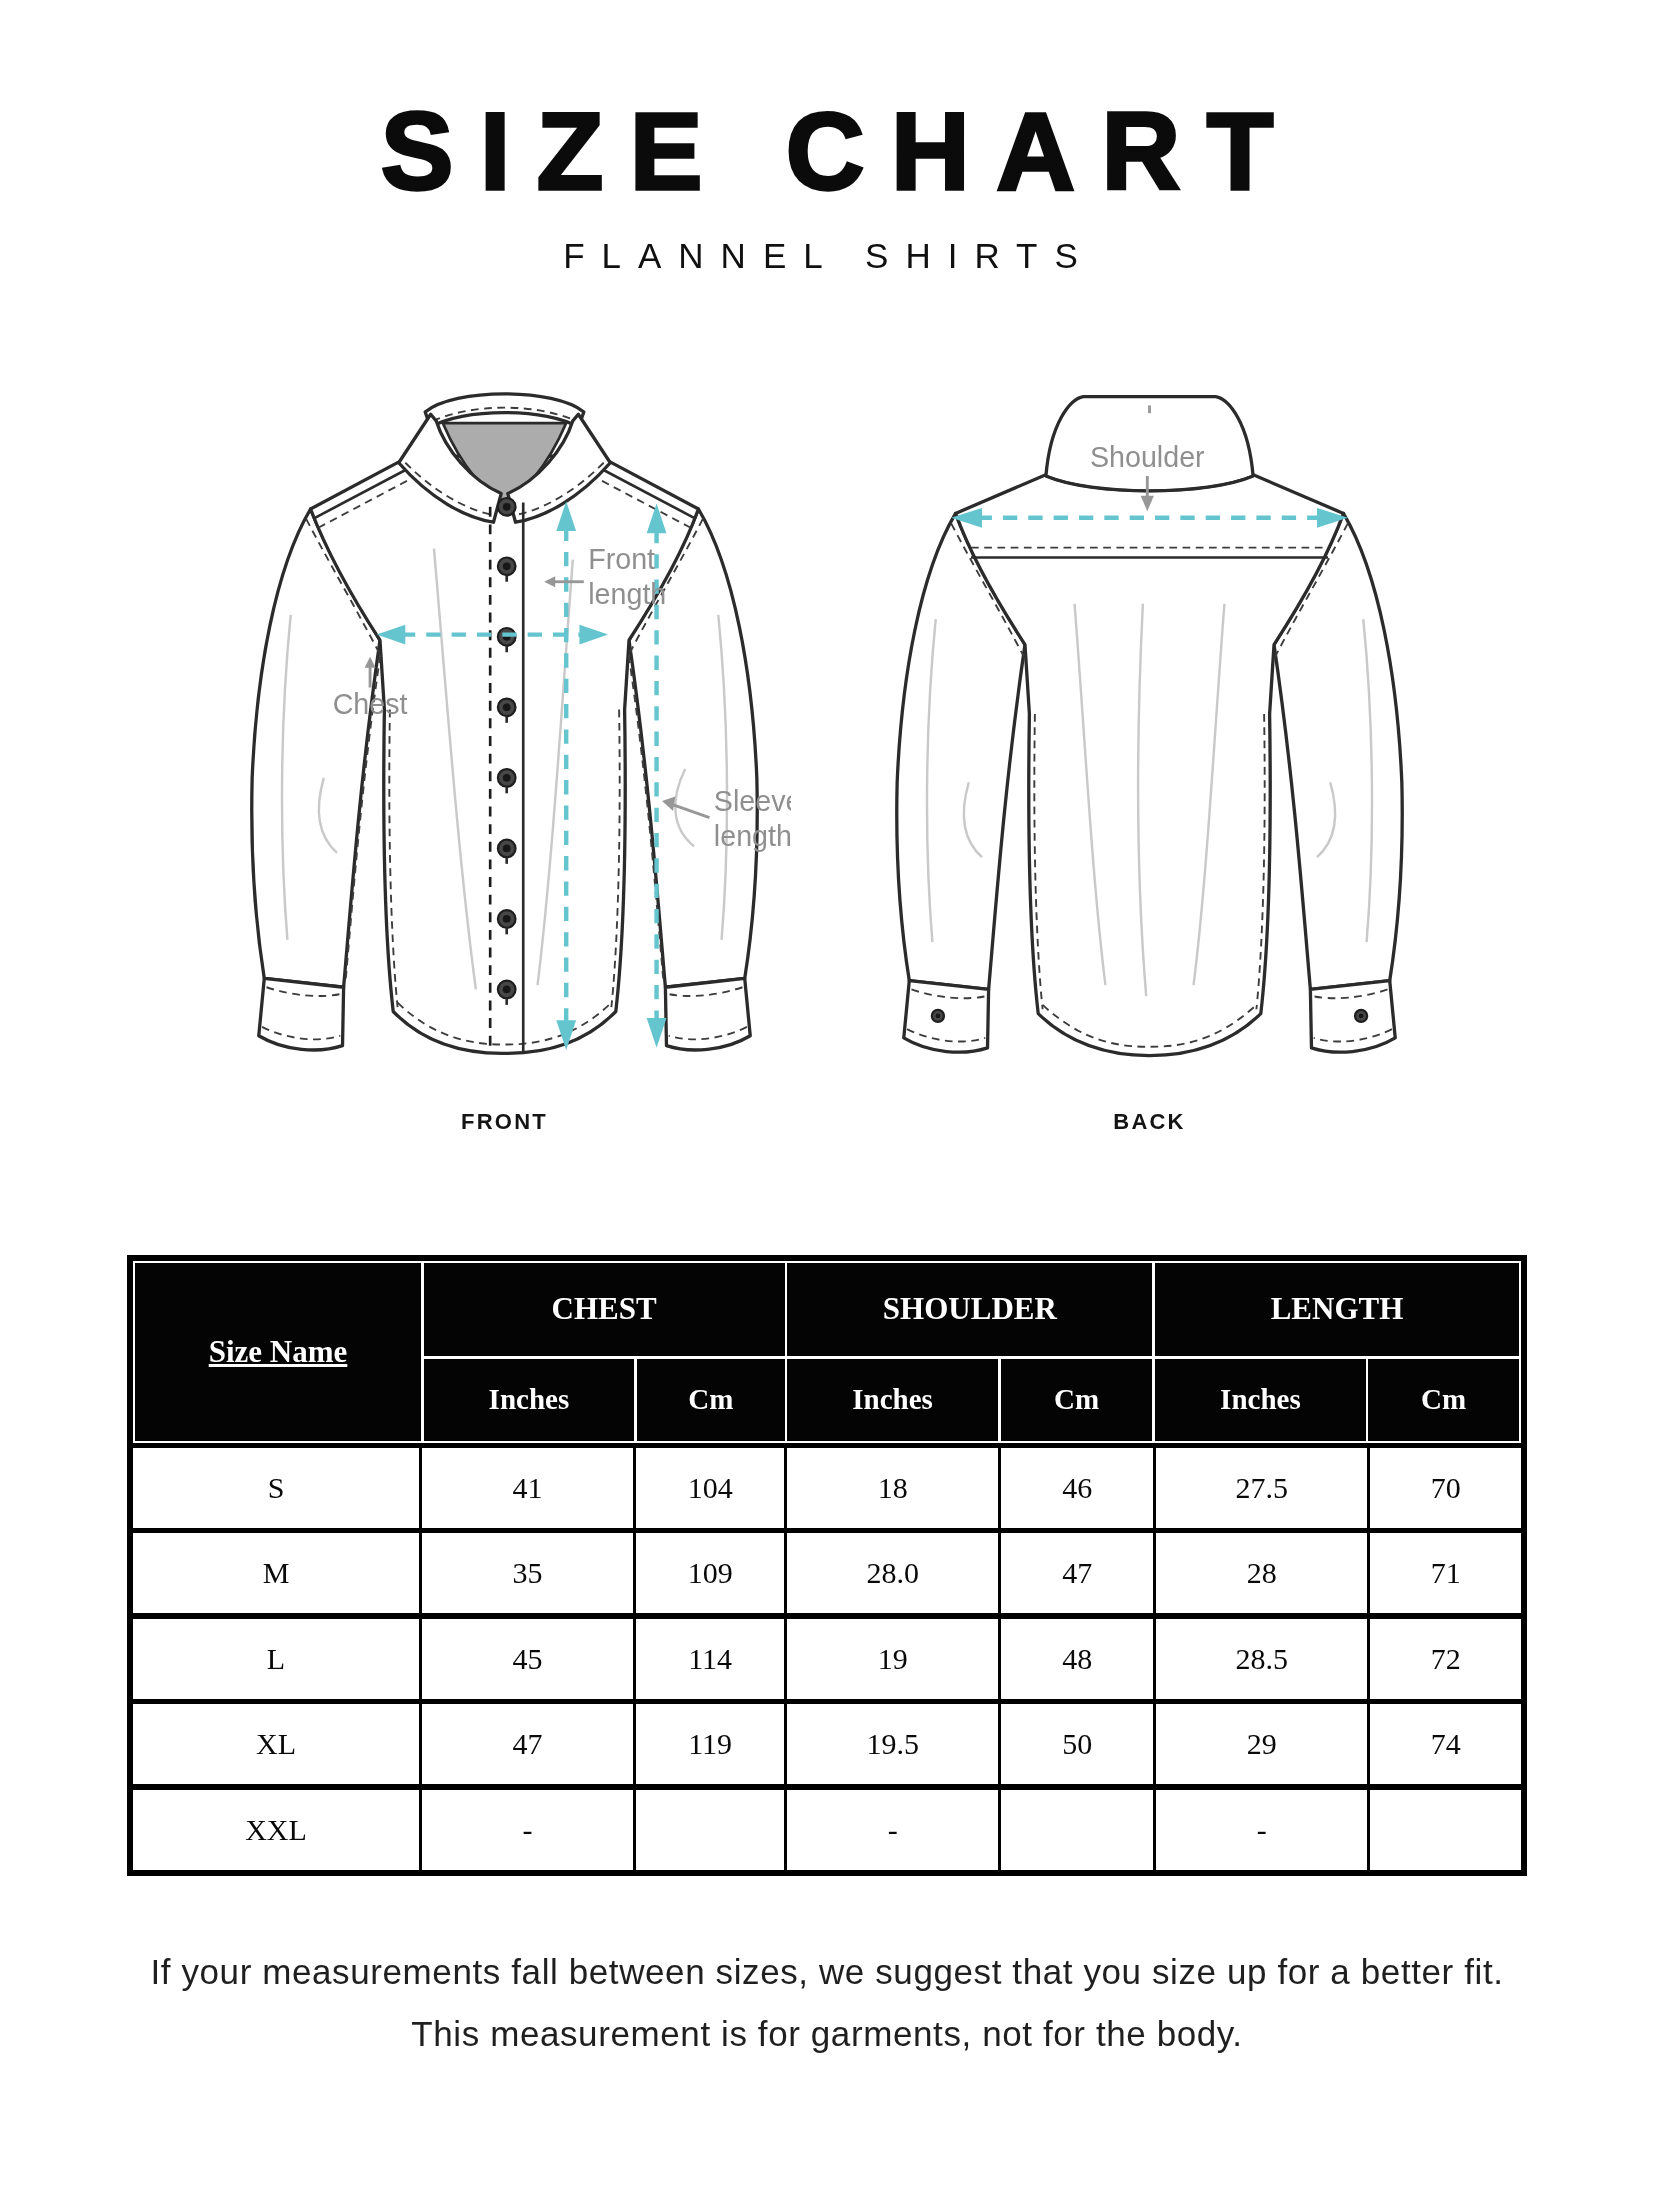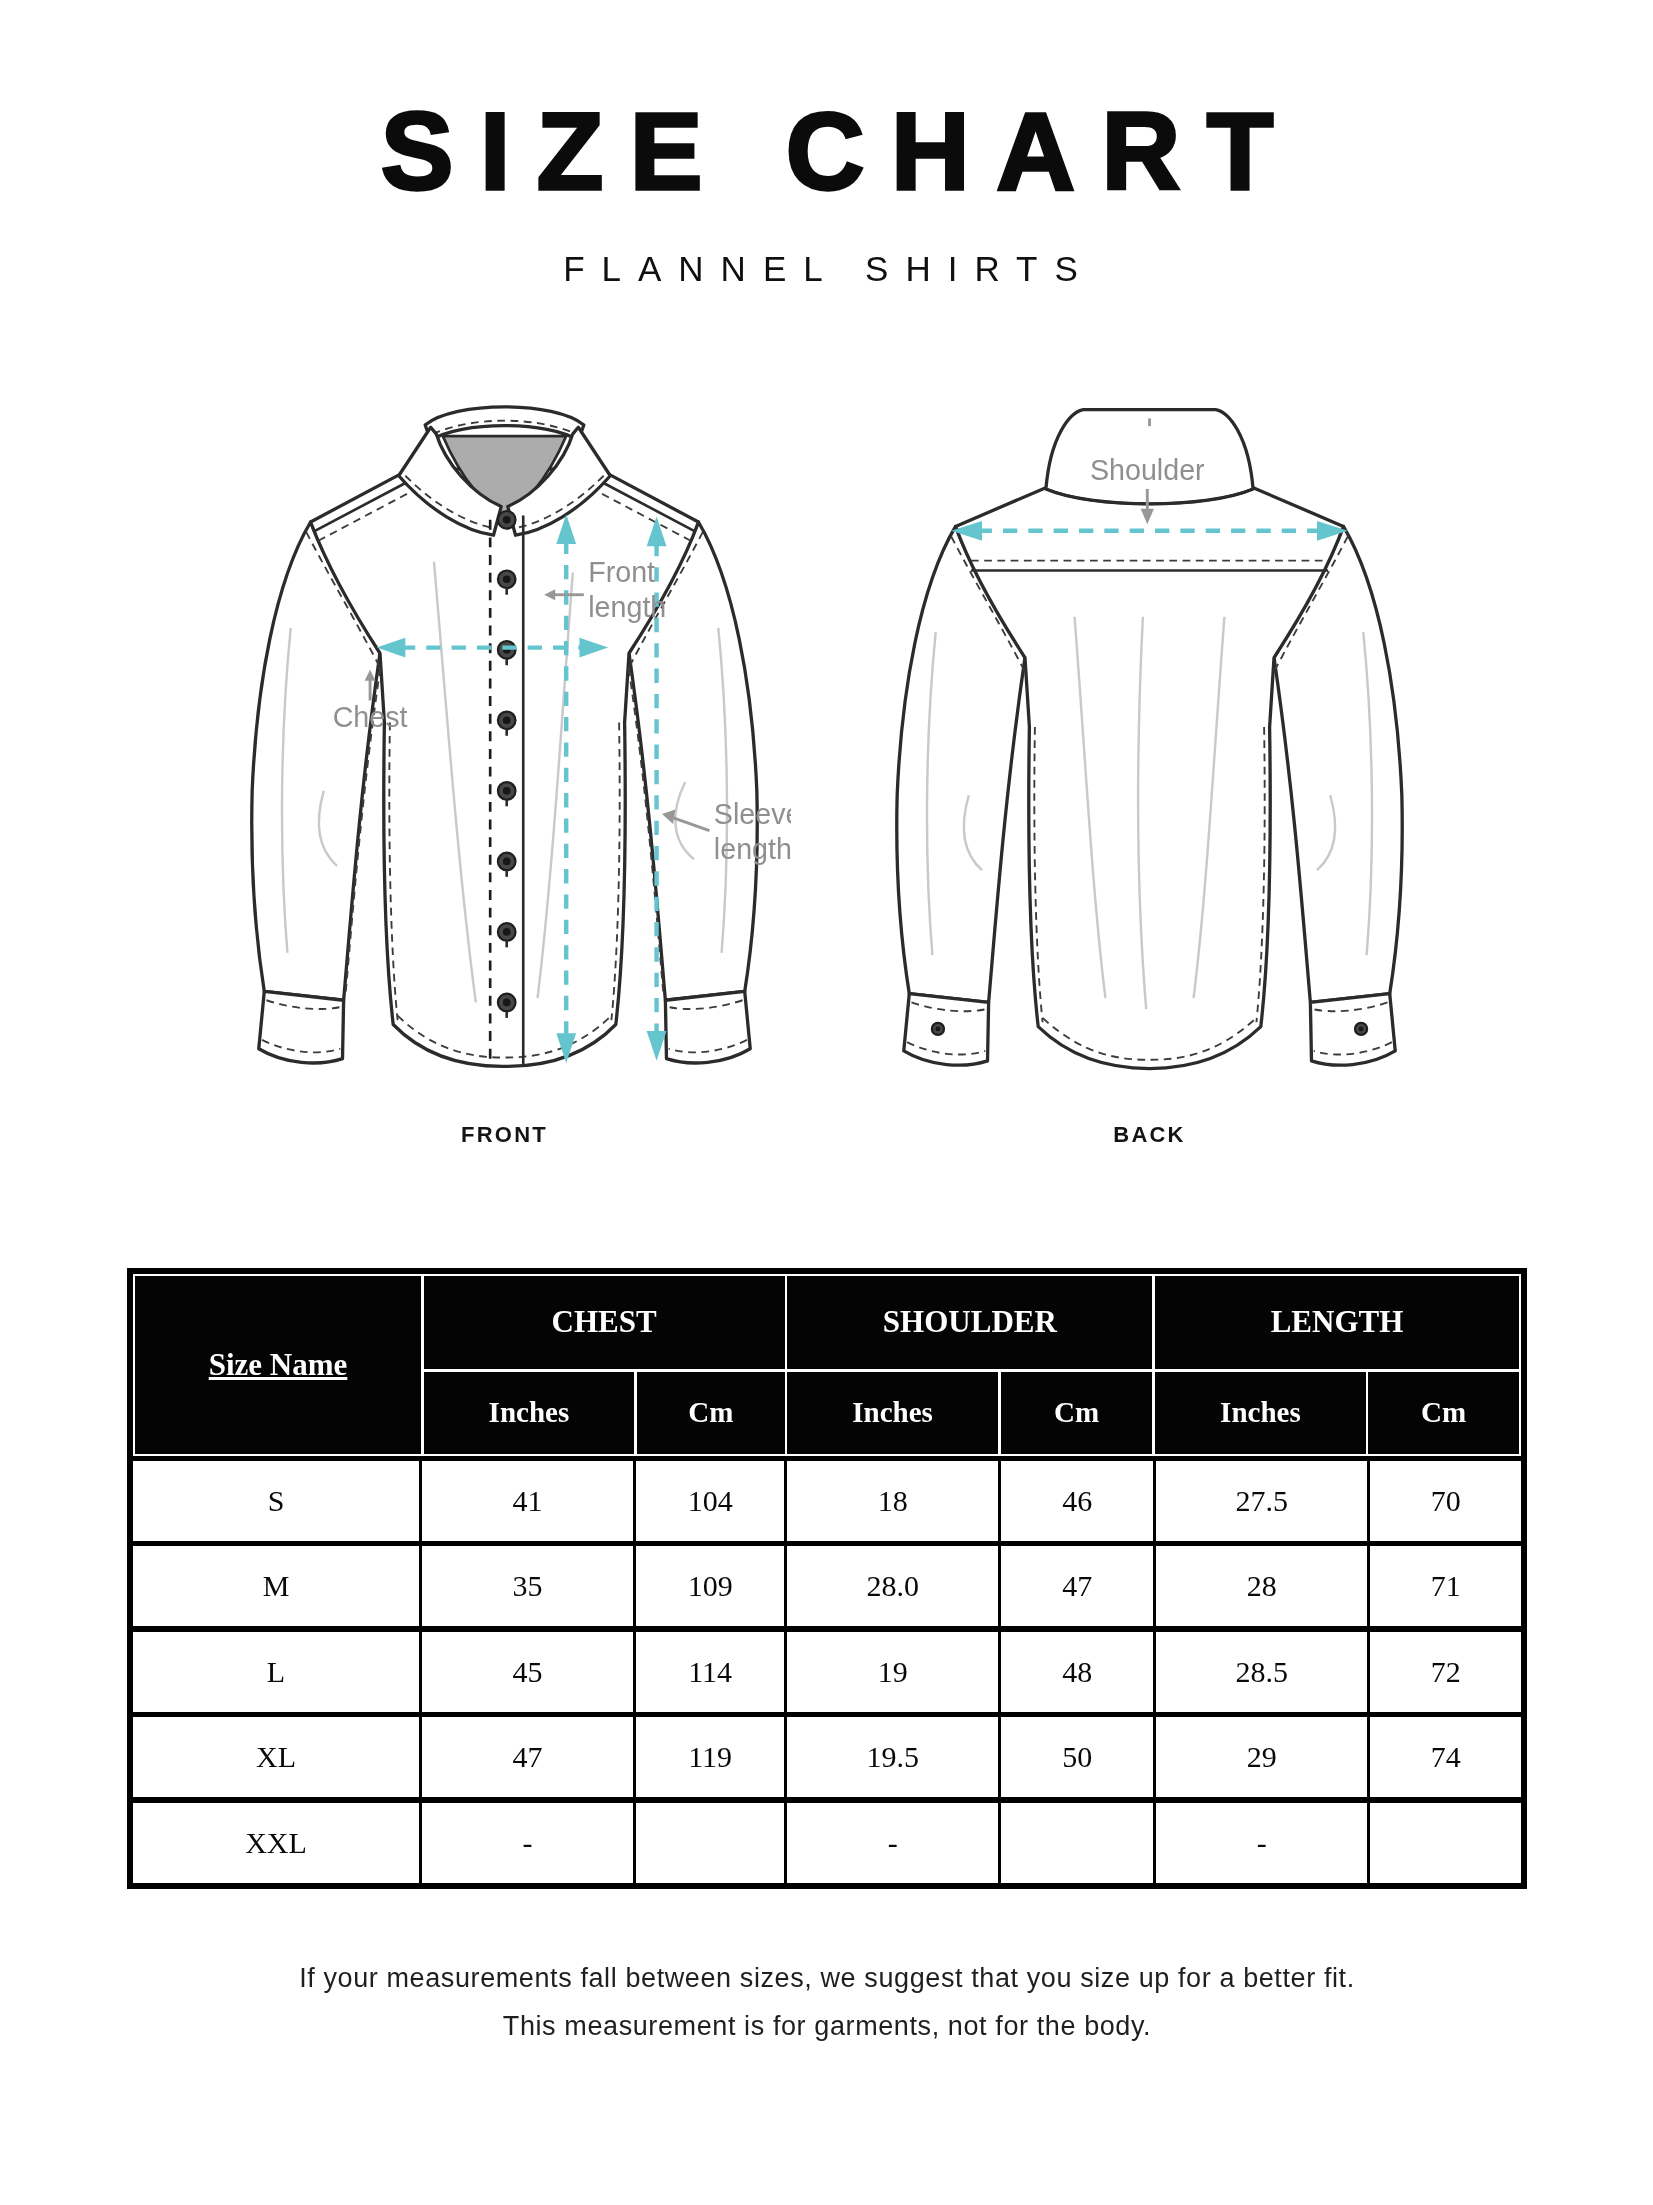--- a/index.html
+++ b/index.html
@@ -9,21 +9,21 @@
   }
   
   .title {
     margin:0; padding-top:88px; padding-left:26.5px;
     text-align:center; color:#0b0b0b;
     font-size:109px; font-weight:bold; letter-spacing:26.5px;
     -webkit-text-stroke:3.3px #0b0b0b;
     font-family:"Liberation Sans", sans-serif;
   }
   .subtitle {
-    margin-top:35px; padding-left:4px;
+    margin-top:22px; padding-left:4px;
     text-align:center; color:#101010;
     font-size:35px; font-weight:400; letter-spacing:17px;
   }
   
   .shirts { display:flex; justify-content:center; align-items:flex-start; gap:72px; margin-top:96px; }
   .shirt-col { display:flex; flex-direction:column; align-items:center; }
   .shirt-caption { margin-top:8.8px; font-size:22px; font-weight:bold; letter-spacing:2.2px; color:#141414; }
   svg { display:block; }
   .ol  { fill:#ffffff; stroke:#2b2b2b; stroke-width:3; stroke-linejoin:round; }
   .ln2 { fill:none; stroke:#2b2b2b; stroke-width:2.4; }
@@ -65,21 +65,21 @@
     grid-auto-rows:80px;
     column-gap:3.3px; row-gap:5.5px;
     background:#000; border-top:5.5px solid #000;
   }
   .dcell {
     background:#fff; color:#090909;
     display:flex; align-items:center; justify-content:center;
     font-size:30px;
   }
   
-  .footer { margin-top:65px; text-align:center; color:#1f1f1f; font-size:27px; line-height:1.78; letter-spacing:0.6px; }
+  .footer { margin-top:65px; text-align:center; color:#1f1f1f; font-size:35px; line-height:1.78; letter-spacing:0.6px; }
 </style>
 </head>
 <body>
 
 <div class="page">
 
   <h1 class="title">SIZE CHART</h1>
   <div class="subtitle">FLANNEL SHIRTS</div>
 
   <div class="shirts">

